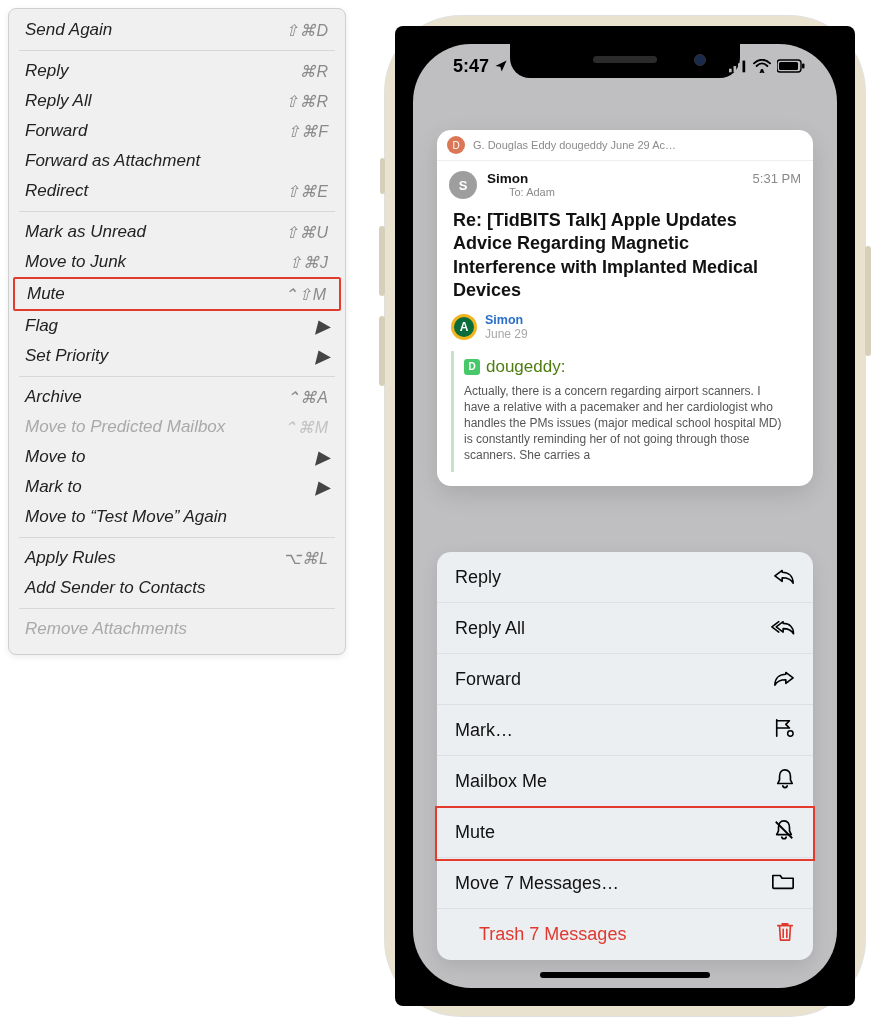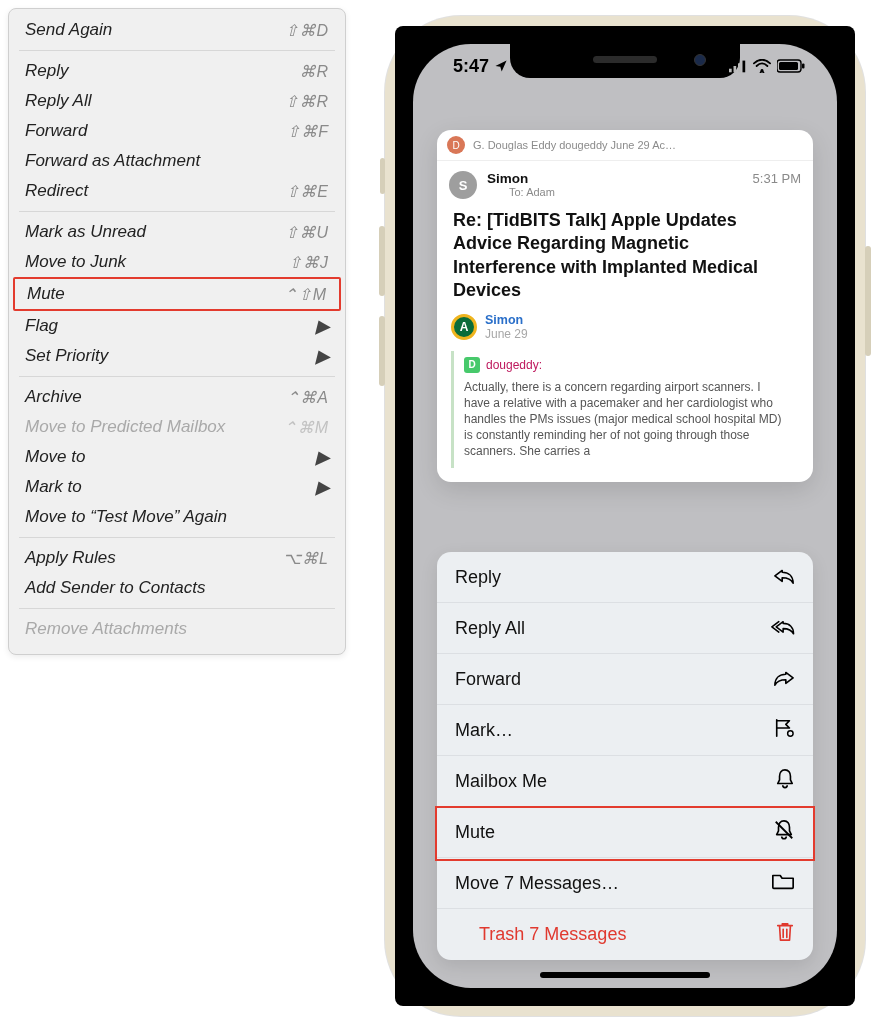--- a/index.html
+++ b/index.html
@@ -126,21 +126,21 @@
   .msg-to { font-size:11px; color:#8a8a8a;margin-left:22px;}
   .msg-time { margin-left:auto; font-size:13px; color:#8a8a8a;}
   .msg-subject { padding: 6px 16px 10px; font-size:18px; font-weight:700; line-height:1.3; color:#111;}
   .quote-author { display:flex; align-items:center; gap:8px; padding:0 14px 2px;}
   .badge-circle { width:26px;height:26px;border-radius:50%;background:#0a6c3a;border:3px solid #efb41e;color:#fff;display:flex;align-items:center;justify-content:center;font-size:12px;font-weight:700;}
   .qa-name { color:#2a6fc9; font-size:12.5px; font-weight:700; }
   .qa-date { color:#a7a7a7; font-size:12px; }
   .quote-block { margin:8px 14px 14px; border-left:3px solid #c7e2c6; padding:6px 10px 8px;}
   .qb-from { display:flex; align-items:center; gap:6px; margin-bottom:6px;}
   .square-avatar { width:16px;height:16px;background:#47c96b;border-radius:3px;color:#fff;font-size:10px;display:flex;align-items:center;justify-content:center;font-weight:700;}
-  .qb-from-name { color:#be185d; font-size:12px;}
+  .qb-from-name { color:#4d7c0f; font-size:17px;}
   .qb-body { font-size:12px; color:#555; line-height:1.35; }
 
   
   .sheet {
     position:absolute; left:24px; right:24px; top:508px;
     background:#eceff2;
     border-radius:14px;
     overflow:hidden;
     box-shadow: 0 6px 18px rgba(0,0,0,0.10);
   }

